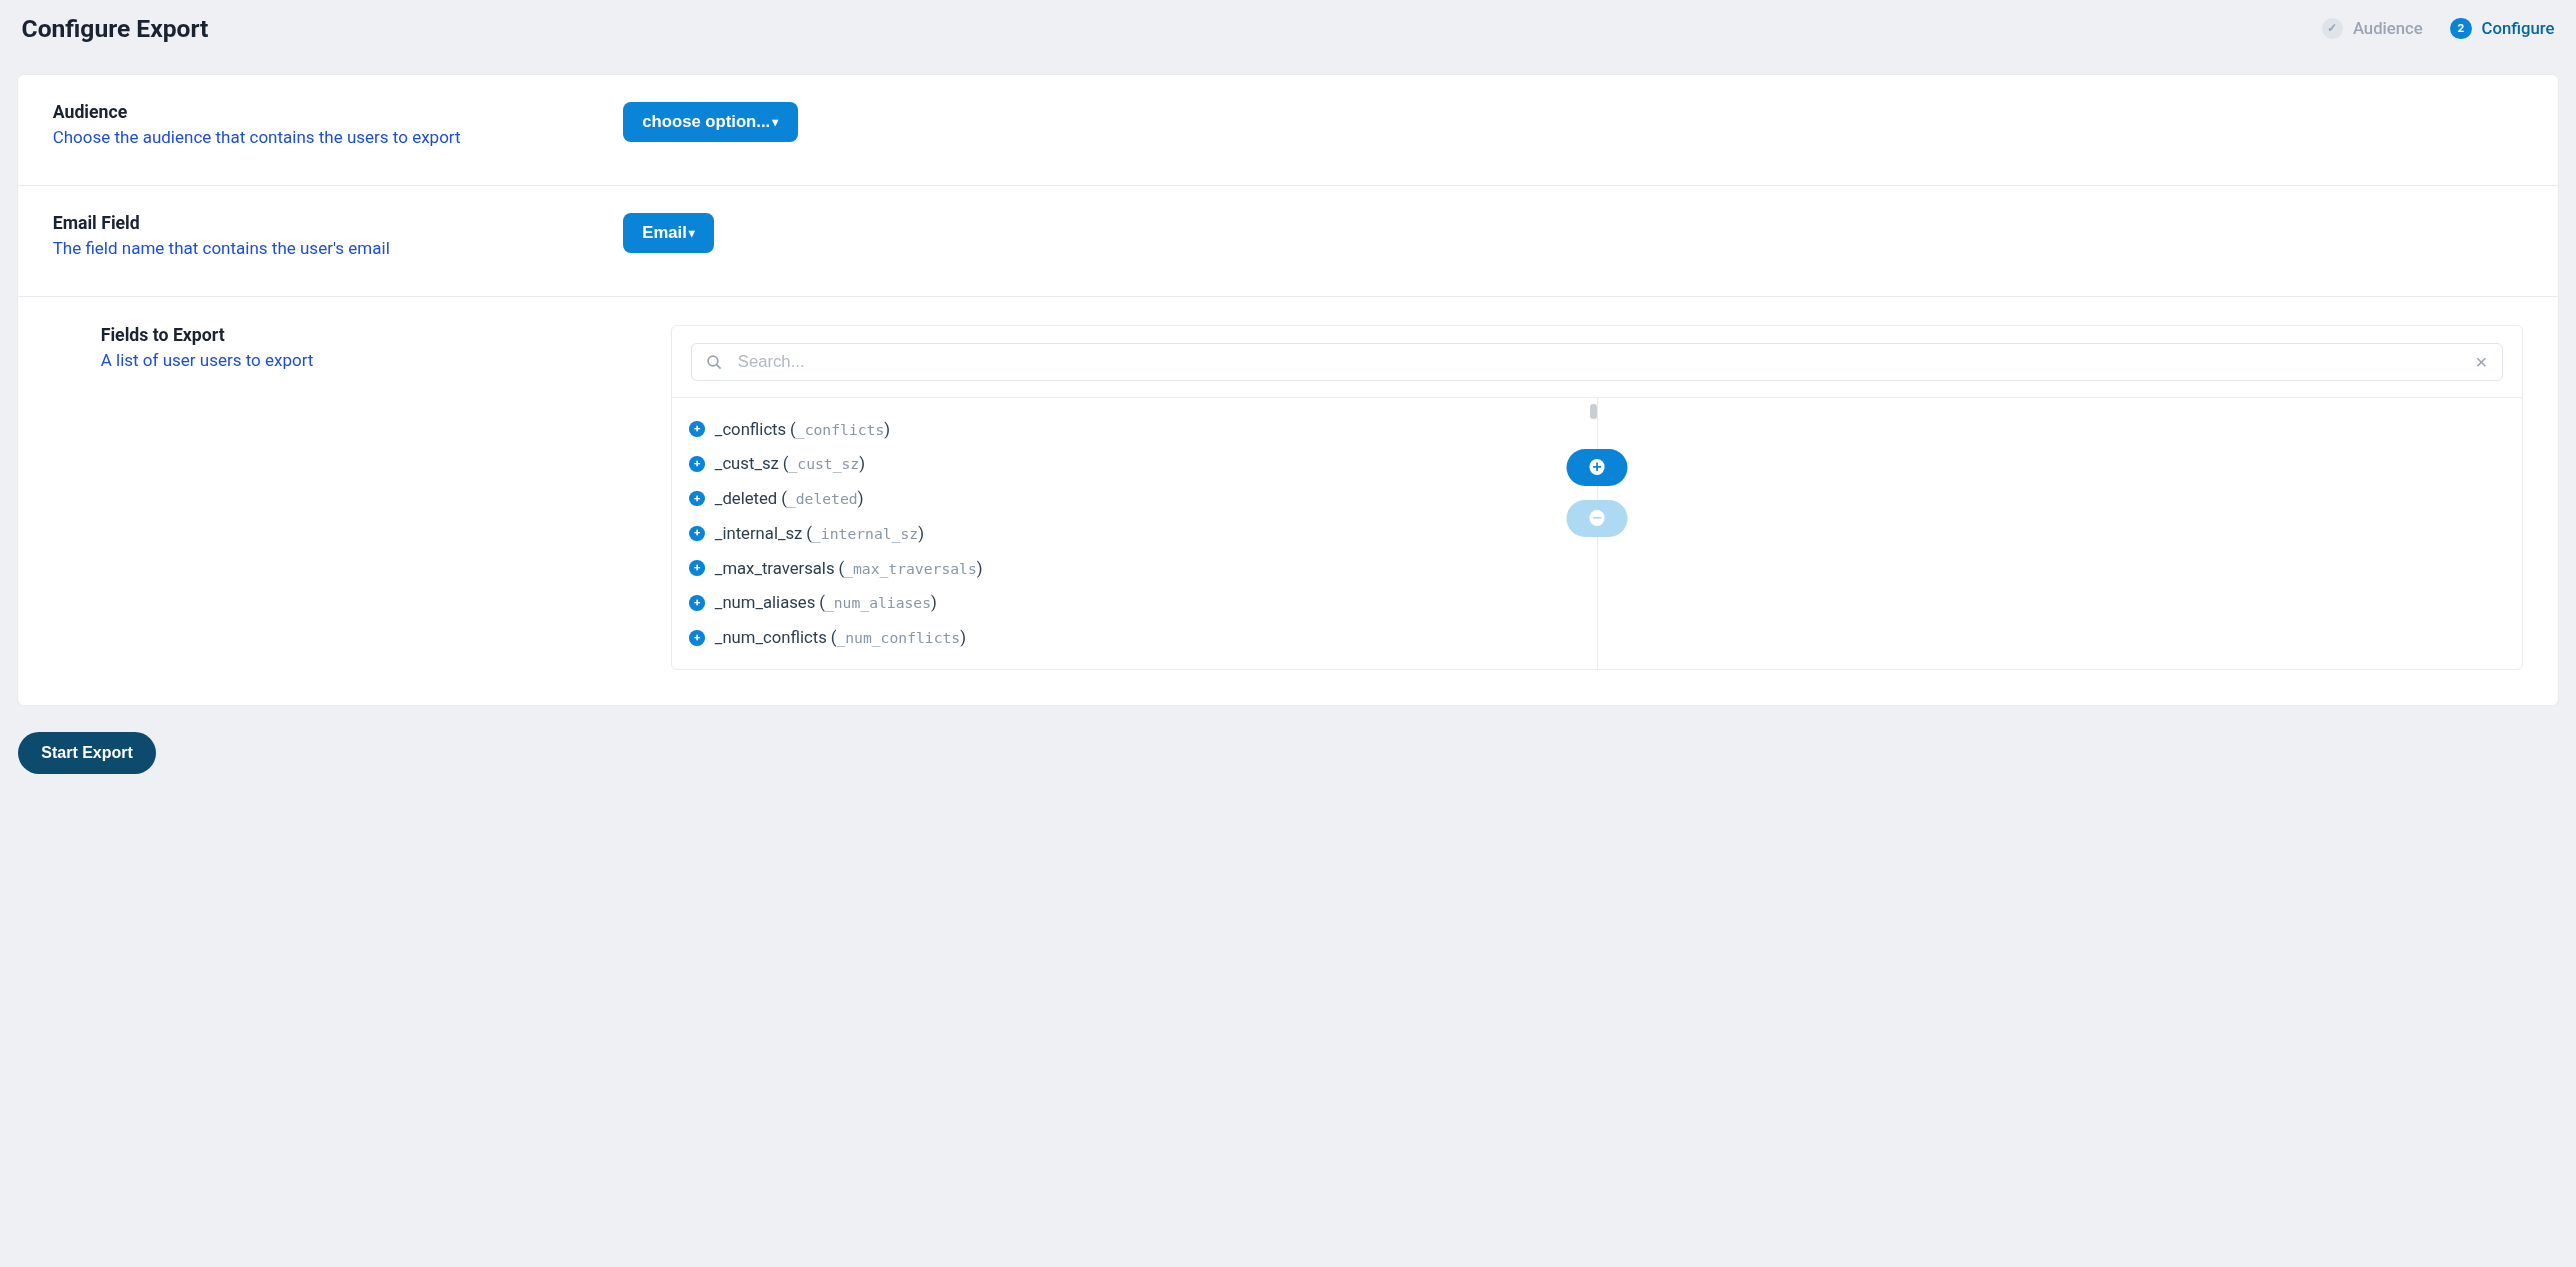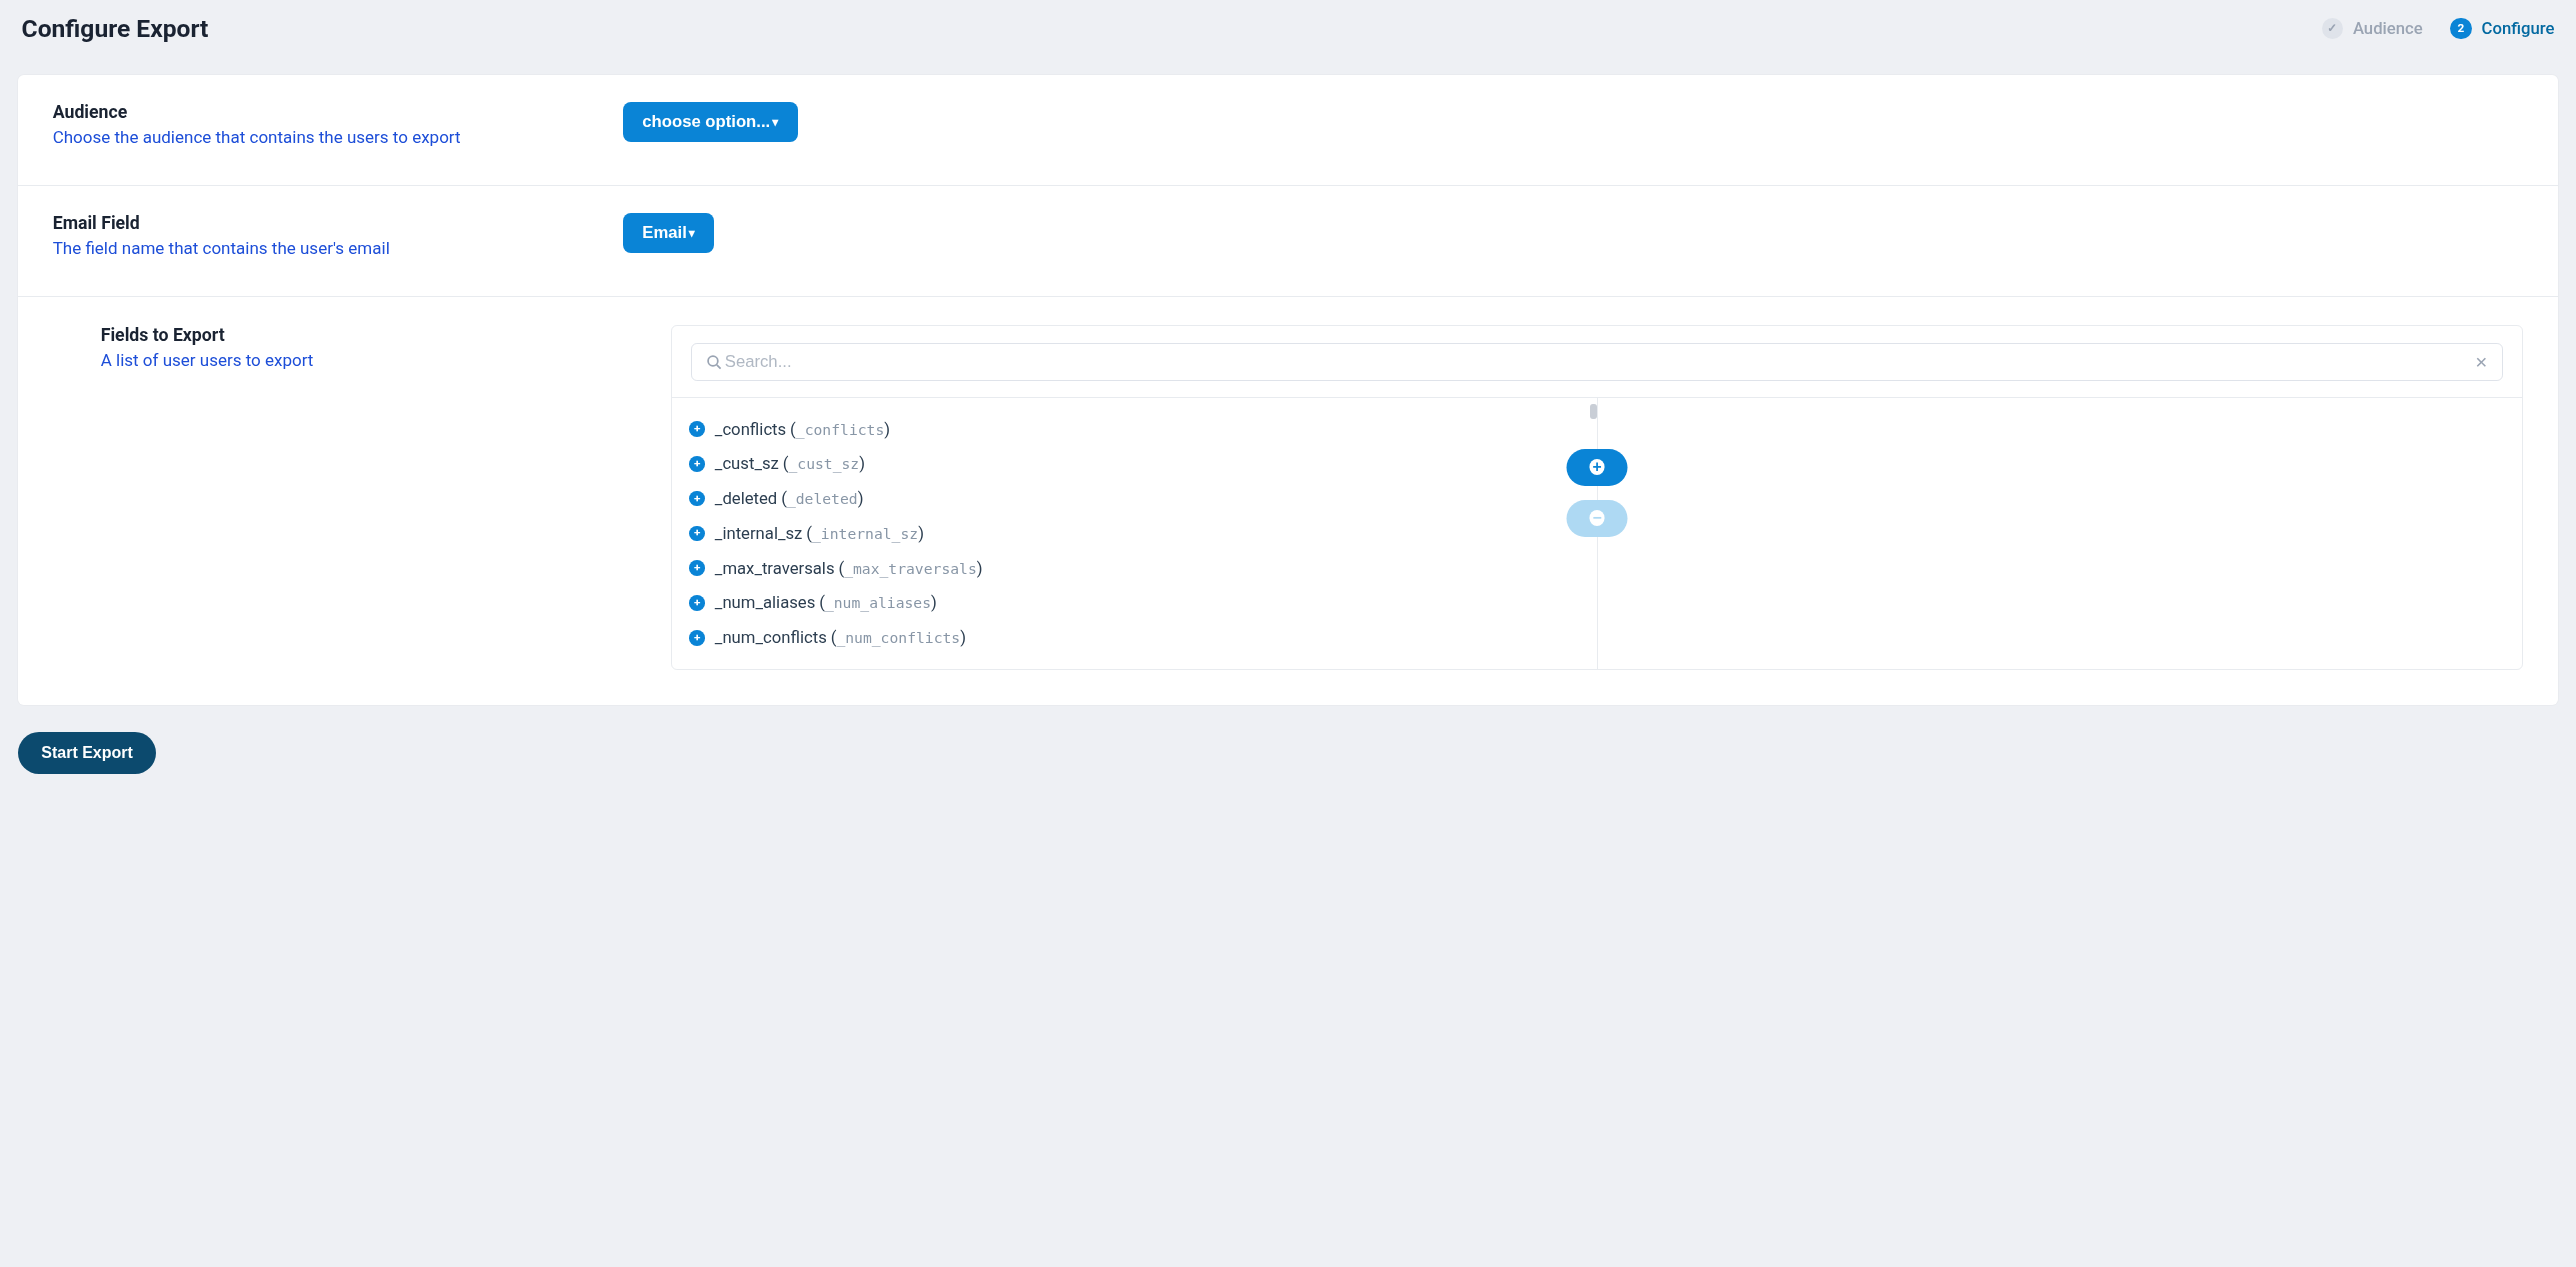--- a/index.html
+++ b/index.html
@@ -107,21 +107,21 @@
     border-radius: 5.9px;
     padding: 17.7px 0 0 0;
   }
   .search-wrap {
     margin: 0 19.6px 15.7px 19.6px;
     display: flex;
     align-items: center;
     border: 1px solid #dfe3ea;
     border-radius: 5.9px;
     padding: 7.9px 13.8px;
-    gap: 2px;
+    gap: 15px;
   }
   .search-wrap input {
     flex: 1;
     border: none;
     outline: none;
     font-size: 16.7px;
     color: #6b7684;
     background: transparent;
   }
   .search-wrap input::placeholder { color: #b0b8c3; }

